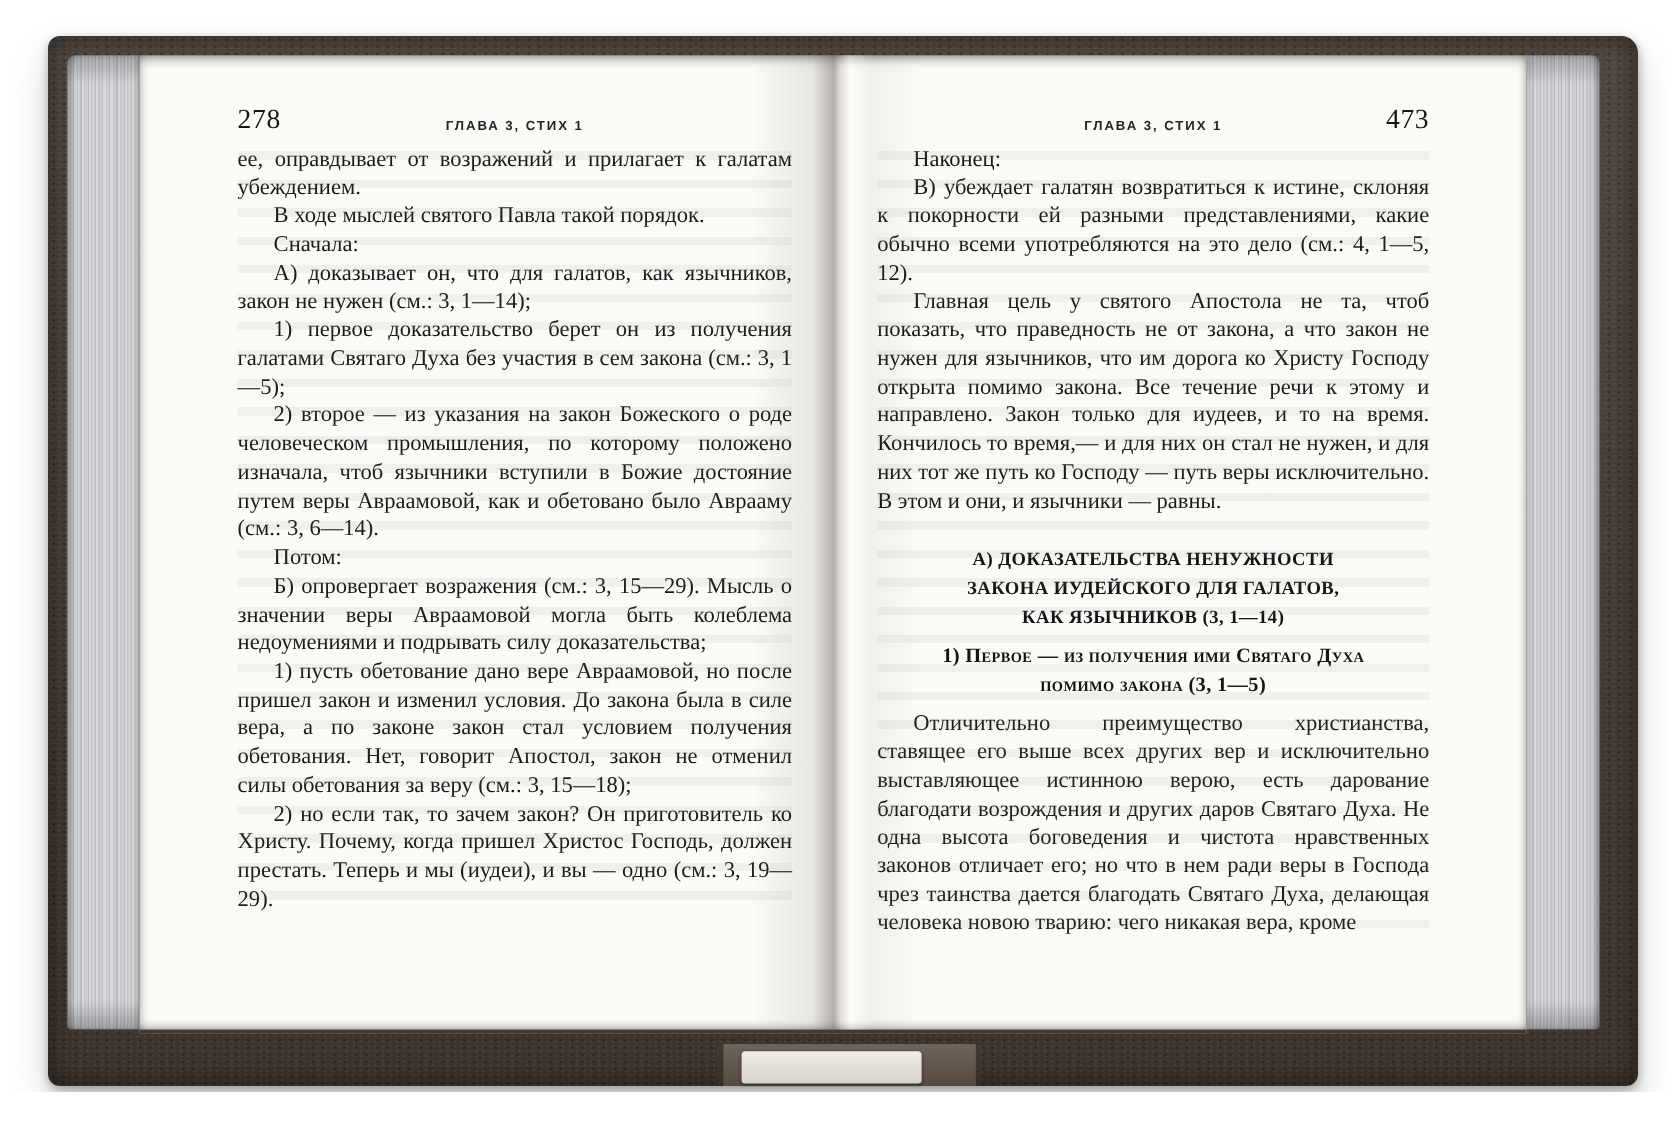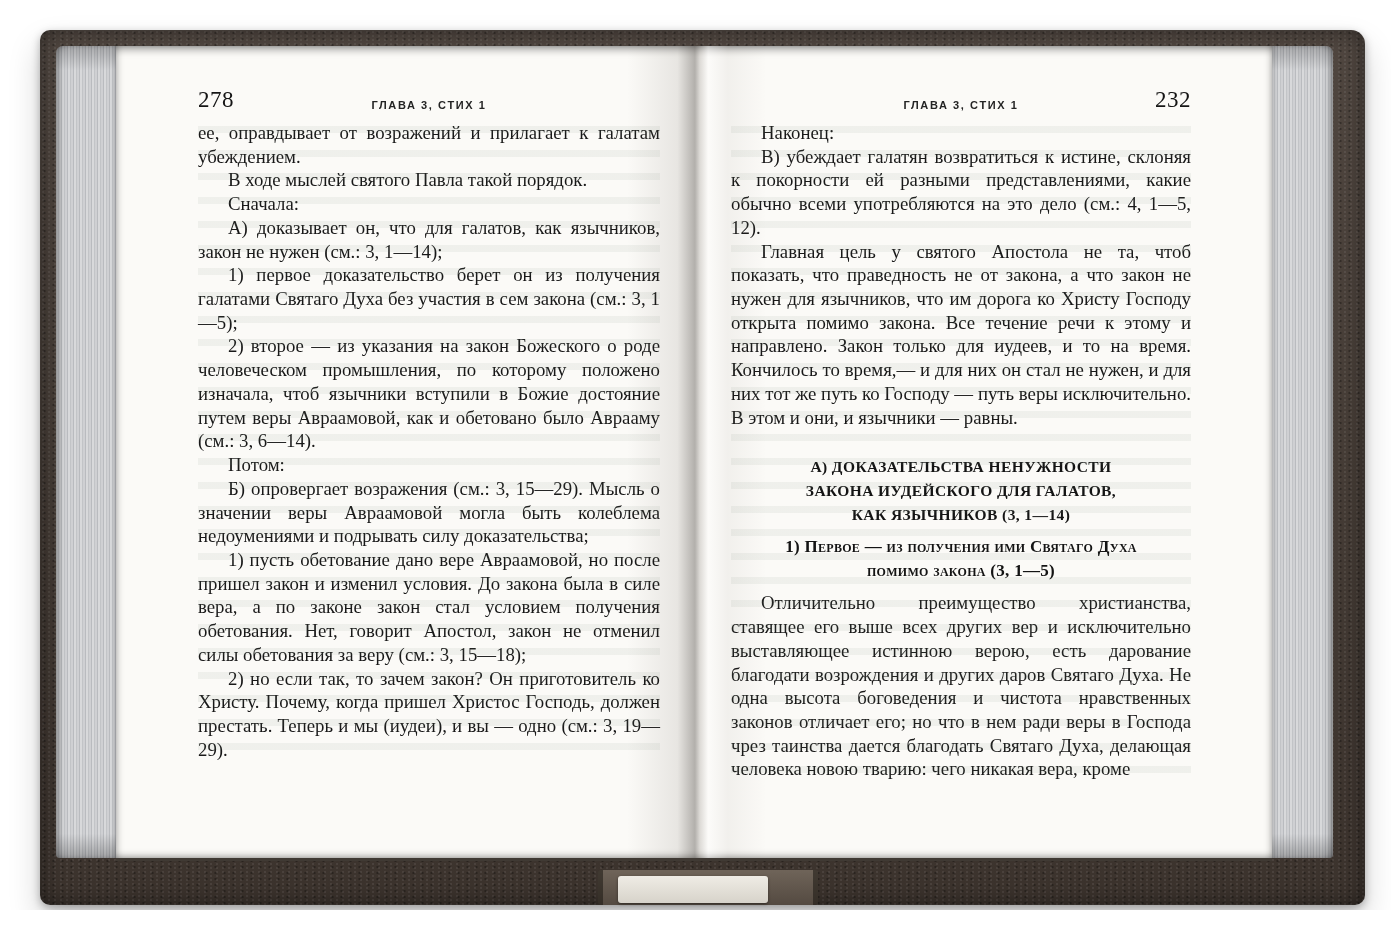--- a/index.html
+++ b/index.html
@@ -125,21 +125,21 @@
           <p>2) второе — из указания на закон Божеского о роде человеческом промышления, по которому положено изначала, чтоб язычники вступили в Божие достояние путем веры Авраамовой, как и обетовано было Аврааму (см.: 3, 6—14).</p>
           <p>Потом:</p>
           <p>Б) опровергает возражения (см.: 3, 15—29). Мысль о значении веры Авраамовой могла быть колеблема недоумениями и подрывать силу доказательства;</p>
           <p>1) пусть обетование дано вере Авраамовой, но после пришел закон и изменил условия. До закона была в силе вера, а по законе закон стал условием получения обетования. Нет, говорит Апостол, закон не отменил силы обетования за веру (см.: 3, 15—18);</p>
           <p>2) но если так, то зачем закон? Он приготовитель ко Христу. Почему, когда пришел Христос Господь, должен престать. Теперь и мы (иудеи), и вы — одно (см.: 3, 19—29).</p>
         </div>
 
         <div class="col col-right">
           <div class="page-head">
             <span class="running-head">ГЛАВА 3, СТИХ 1</span>
-            <span class="page-num num-right">232</span>
+            <span class="page-num num-right">473</span>
           </div>
           <p>Наконец:</p>
           <p>В) убеждает галатян возвратиться к истине, склоняя к покорности ей разными представлениями, какие обычно всеми употребляются на это дело (см.: 4, 1—5, 12).</p>
           <p>Главная цель у святого Апостола не та, чтоб показать, что праведность не от закона, а что закон не нужен для язычников, что им дорога ко Христу Господу открыта помимо закона. Все течение речи к этому и направлено. Закон только для иудеев, и то на время. Кончилось то время,— и для них он стал не нужен, и для них тот же путь ко Господу — путь веры исключительно. В этом и они, и язычники — равны.</p>
 
           <div class="heading sec-heading">
             <div>А) ДОКАЗАТЕЛЬСТВА НЕНУЖНОСТИ</div>
             <div>ЗАКОНА ИУДЕЙСКОГО ДЛЯ ГАЛАТОВ,</div>
             <div>КАК ЯЗЫЧНИКОВ (3, 1—14)</div>
           </div>

